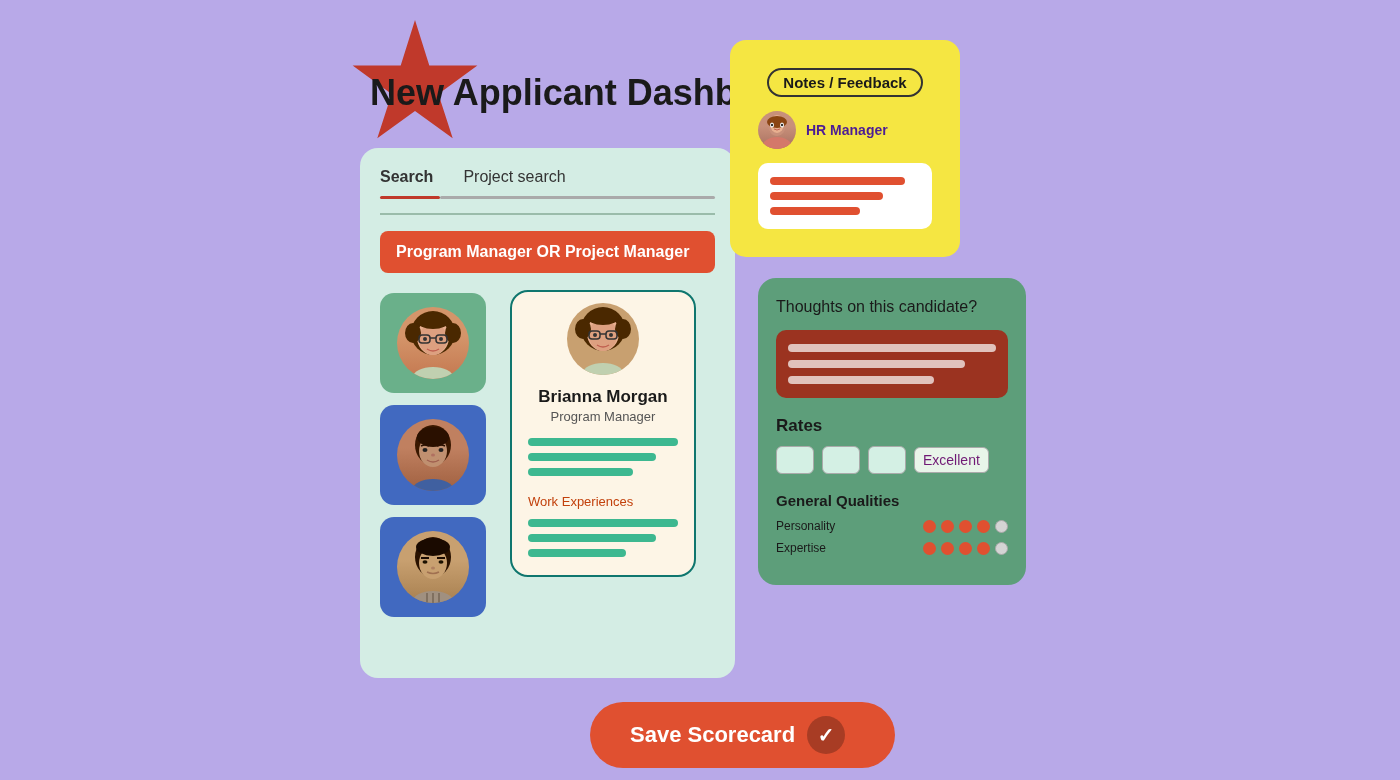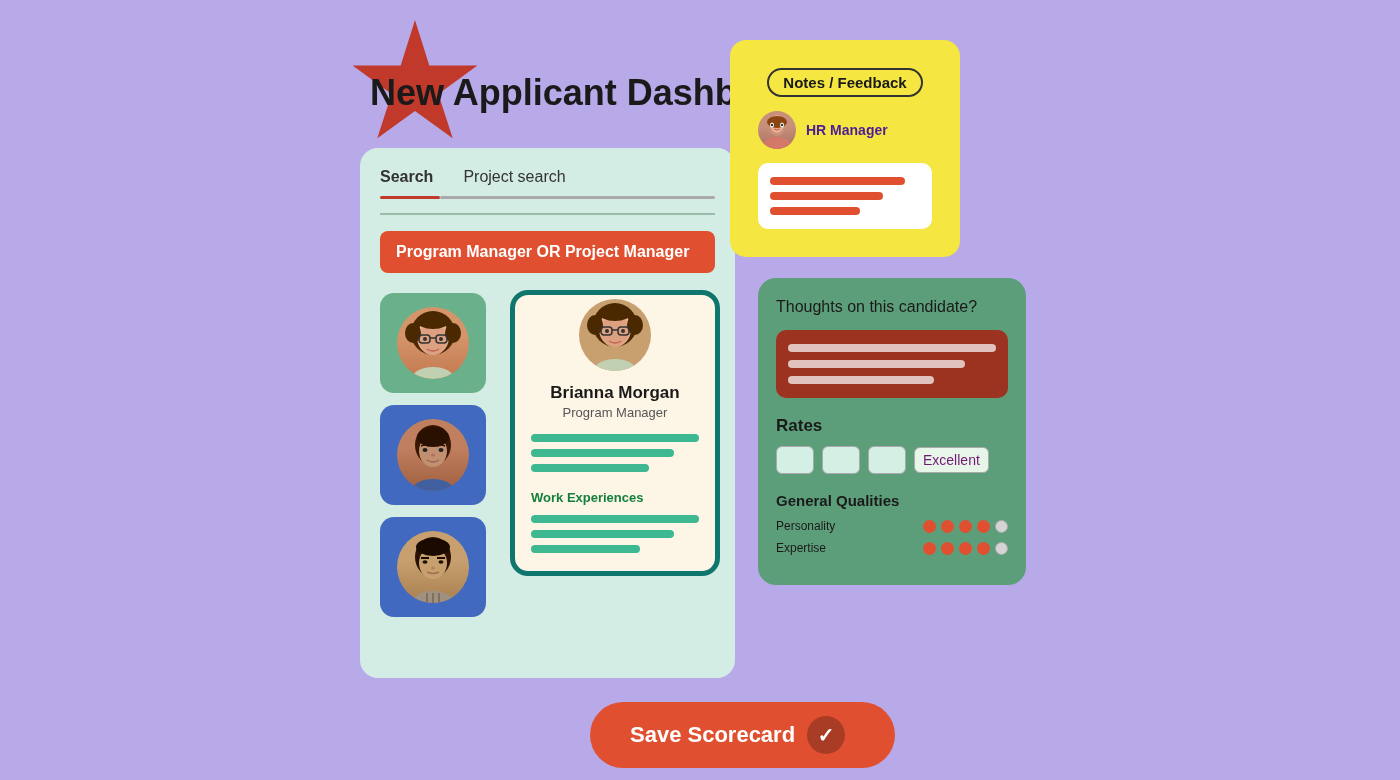--- a/index.html
+++ b/index.html
@@ -172,26 +172,26 @@
       justify-content: center;
     }
     .candidate-thumb.green { background: #6ab08a; }
     .candidate-thumb.blue { background: #4169c0; }
 
     
     .candidate-detail {
       position: absolute;
       top: 290px;
       left: 510px;
-      width: 210px;
+      width: 186px;
       background-color: #fdf5e6;
       border-radius: 18px;
-      padding: 4px 16px 18px;
+      padding: 11px 16px 18px;
       z-index: 9;
-      border: 5px solid #0f766e;
+      border: 2px solid #0f766e;
     }
     .candidate-detail-avatar {
       width: 72px;
       height: 72px;
       border-radius: 50%;
       background: #c8a070;
       margin: 0 auto 12px;
       overflow: hidden;
     }
     .candidate-name {
@@ -216,22 +216,22 @@
     .detail-line {
       height: 8px;
       border-radius: 4px;
       background: #3db890;
     }
     .detail-line.l100 { width: 100%; }
     .detail-line.l85 { width: 85%; }
     .detail-line.l70 { width: 70%; }
     .work-exp-label {
       font-size: 13px;
-      font-weight: 700;
-      color: #15803d;
+      font-weight: 400;
+      color: #c2410c;
       margin-bottom: 10px;
     }
     .work-lines {
       display: flex;
       flex-direction: column;
       gap: 7px;
     }
     .work-line {
       height: 8px;
       border-radius: 4px;

